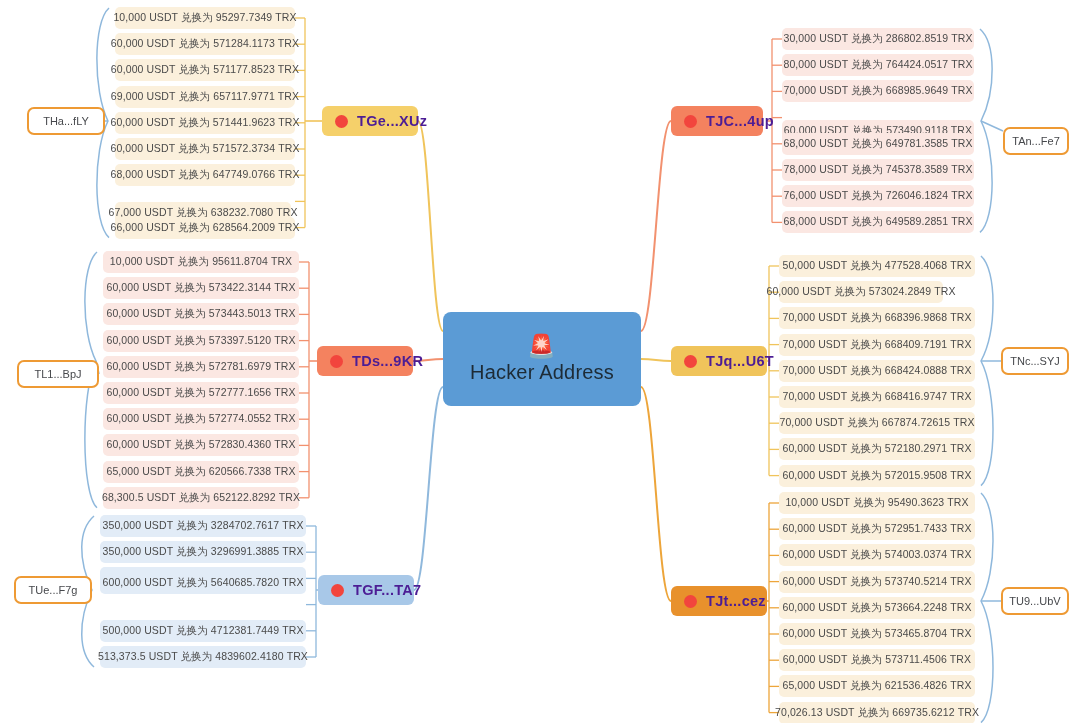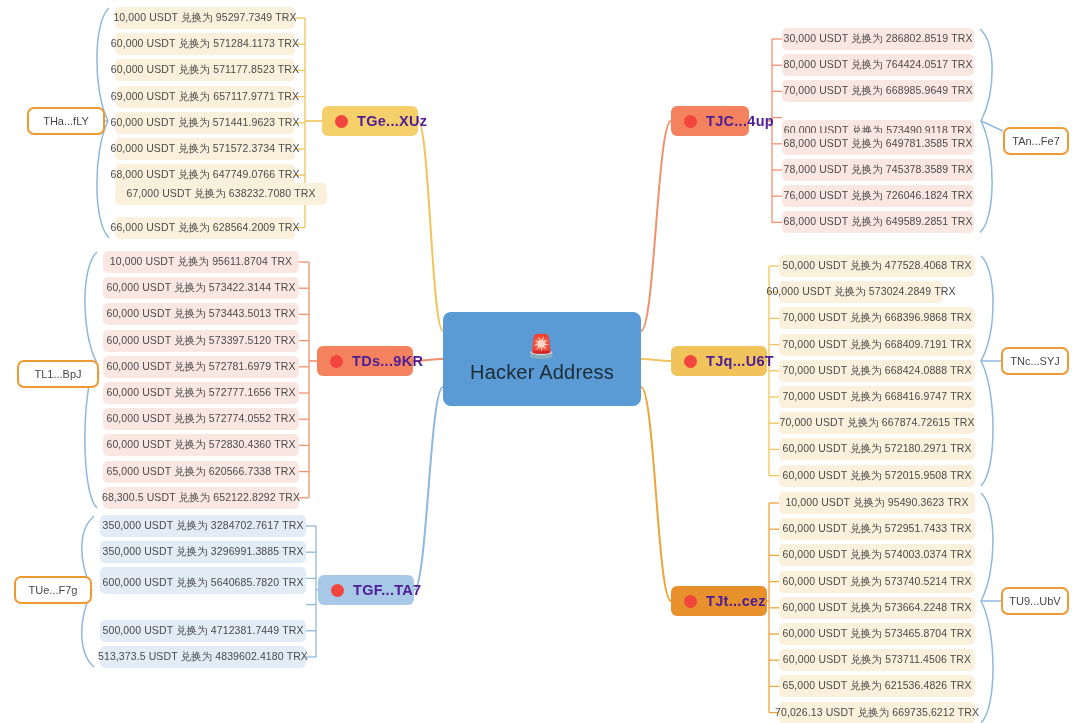--- a/index.html
+++ b/index.html
@@ -233,21 +233,21 @@
         <span class="dot" style="background: rgb(242, 69, 61);"></span>
         <span class="btext">TGe...XUz</span>
       </div>
       <div class="leaf warm" style="left: 115px; top: 7px; width: 180px;">10,000 USDT 兑换为 95297.7349 TRX</div>
       <div class="leaf warm" style="left: 115px; top: 33.2px; width: 180px;">60,000 USDT 兑换为 571284.1173 TRX</div>
       <div class="leaf warm" style="left: 115px; top: 59.4px; width: 180px;">60,000 USDT 兑换为 571177.8523 TRX</div>
       <div class="leaf warm" style="left: 115px; top: 85.6px; width: 180px; border-radius: 7px;">69,000 USDT 兑换为 657117.9771 TRX</div>
       <div class="leaf warm" style="left: 115px; top: 111.8px; width: 180px;">60,000 USDT 兑换为 571441.9623 TRX</div>
       <div class="leaf warm" style="left: 115px; top: 138px; width: 180px;">60,000 USDT 兑换为 571572.3734 TRX</div>
       <div class="leaf warm" style="left: 115px; top: 164.2px; width: 180px;">68,000 USDT 兑换为 647749.0766 TRX</div>
-      <div class="leaf warm" style="left: 115px; top: 183px; width: 212px;">67,000 USDT 兑换为 638232.7080 TRX</div>
+      <div class="leaf warm" style="left: 115px; top: 202px; width: 176px;">67,000 USDT 兑换为 638232.7080 TRX</div>
       <div class="leaf warm" style="left: 115px; top: 216.6px; width: 180px;">66,000 USDT 兑换为 628564.2009 TRX</div>
       <div class="addr-pill" style="left: 27px; top: 107px; width: 78px;">THa...fLY</div>
       <div class="branch" style="background: rgb(244, 130, 95); left: 317px; top: 346px; width: 96px;">
         <span class="dot" style="background: rgb(242, 69, 61);"></span>
         <span class="btext">TDs...9KR</span>
       </div>
       <div class="leaf salmon" style="left: 103px; top: 251px; width: 196px;">10,000 USDT 兑换为 95611.8704 TRX</div>
       <div class="leaf salmon" style="left: 103px; top: 277.2px; width: 196px;">60,000 USDT 兑换为 573422.3144 TRX</div>
       <div class="leaf salmon" style="left: 103px; top: 303.4px; width: 196px;">60,000 USDT 兑换为 573443.5013 TRX</div>
       <div class="leaf salmon" style="left: 103px; top: 329.6px; width: 196px;">60,000 USDT 兑换为 573397.5120 TRX</div>
@@ -262,21 +262,21 @@
         <span class="dot" style="background: rgb(242, 69, 61);"></span>
         <span class="btext">TGF...TA7</span>
       </div>
       <div class="leaf blue" style="left: 100px; top: 515px; width: 206px;">350,000 USDT 兑换为 3284702.7617 TRX</div>
       <div class="leaf blue" style="left: 100px; top: 541.2px; width: 206px;">350,000 USDT 兑换为 3296991.3885 TRX</div>
       <div class="leaf blue" style="left: 100px; top: 567.4px; width: 206px;">350,000 USDT 兑换为 3297270.8416 TRX</div>
       <div class="leaf blue" style="left: 100px; top: 572px; width: 206px;">600,000 USDT 兑换为 5640685.7820 TRX</div>
       <div class="leaf blue" style="left: 100px; top: 619.8px; width: 206px;">500,000 USDT 兑换为 4712381.7449 TRX</div>
       <div class="leaf blue" style="left: 100px; top: 646px; width: 206px;">513,373.5 USDT 兑换为 4839602.4180 TRX</div>
       <div class="addr-pill" style="left: 14px; top: 576px; width: 78px;">TUe...F7g</div>
-      <div class="branch" style="background: rgb(244, 130, 95); left: 671px; top: 106px; width: 78px;">
+      <div class="branch" style="background: rgb(244, 130, 95); left: 671px; top: 106px; width: 92px;">
         <span class="dot" style="background: rgb(242, 69, 61);"></span>
         <span class="btext">TJC...4up</span>
       </div>
       <div class="leaf salmon" style="left: 782px; top: 28px; width: 192px;">30,000 USDT 兑换为 286802.8519 TRX</div>
       <div class="leaf salmon" style="left: 782px; top: 54.2px; width: 192px;">80,000 USDT 兑换为 764424.0517 TRX</div>
       <div class="leaf salmon" style="left: 782px; top: 80.4px; width: 192px;">70,000 USDT 兑换为 668985.9649 TRX</div>
       <div class="leaf salmon" style="left: 782px; top: 106.6px; width: 192px; margin-top: 13px;">60,000 USDT 兑换为 573490.9118 TRX</div>
       <div class="leaf salmon" style="left: 782px; top: 132.8px; width: 192px;">68,000 USDT 兑换为 649781.3585 TRX</div>
       <div class="leaf salmon" style="left: 782px; top: 159px; width: 192px;">78,000 USDT 兑换为 745378.3589 TRX</div>
       <div class="leaf salmon" style="left: 782px; top: 185.2px; width: 192px;">76,000 USDT 兑换为 726046.1824 TRX</div>

